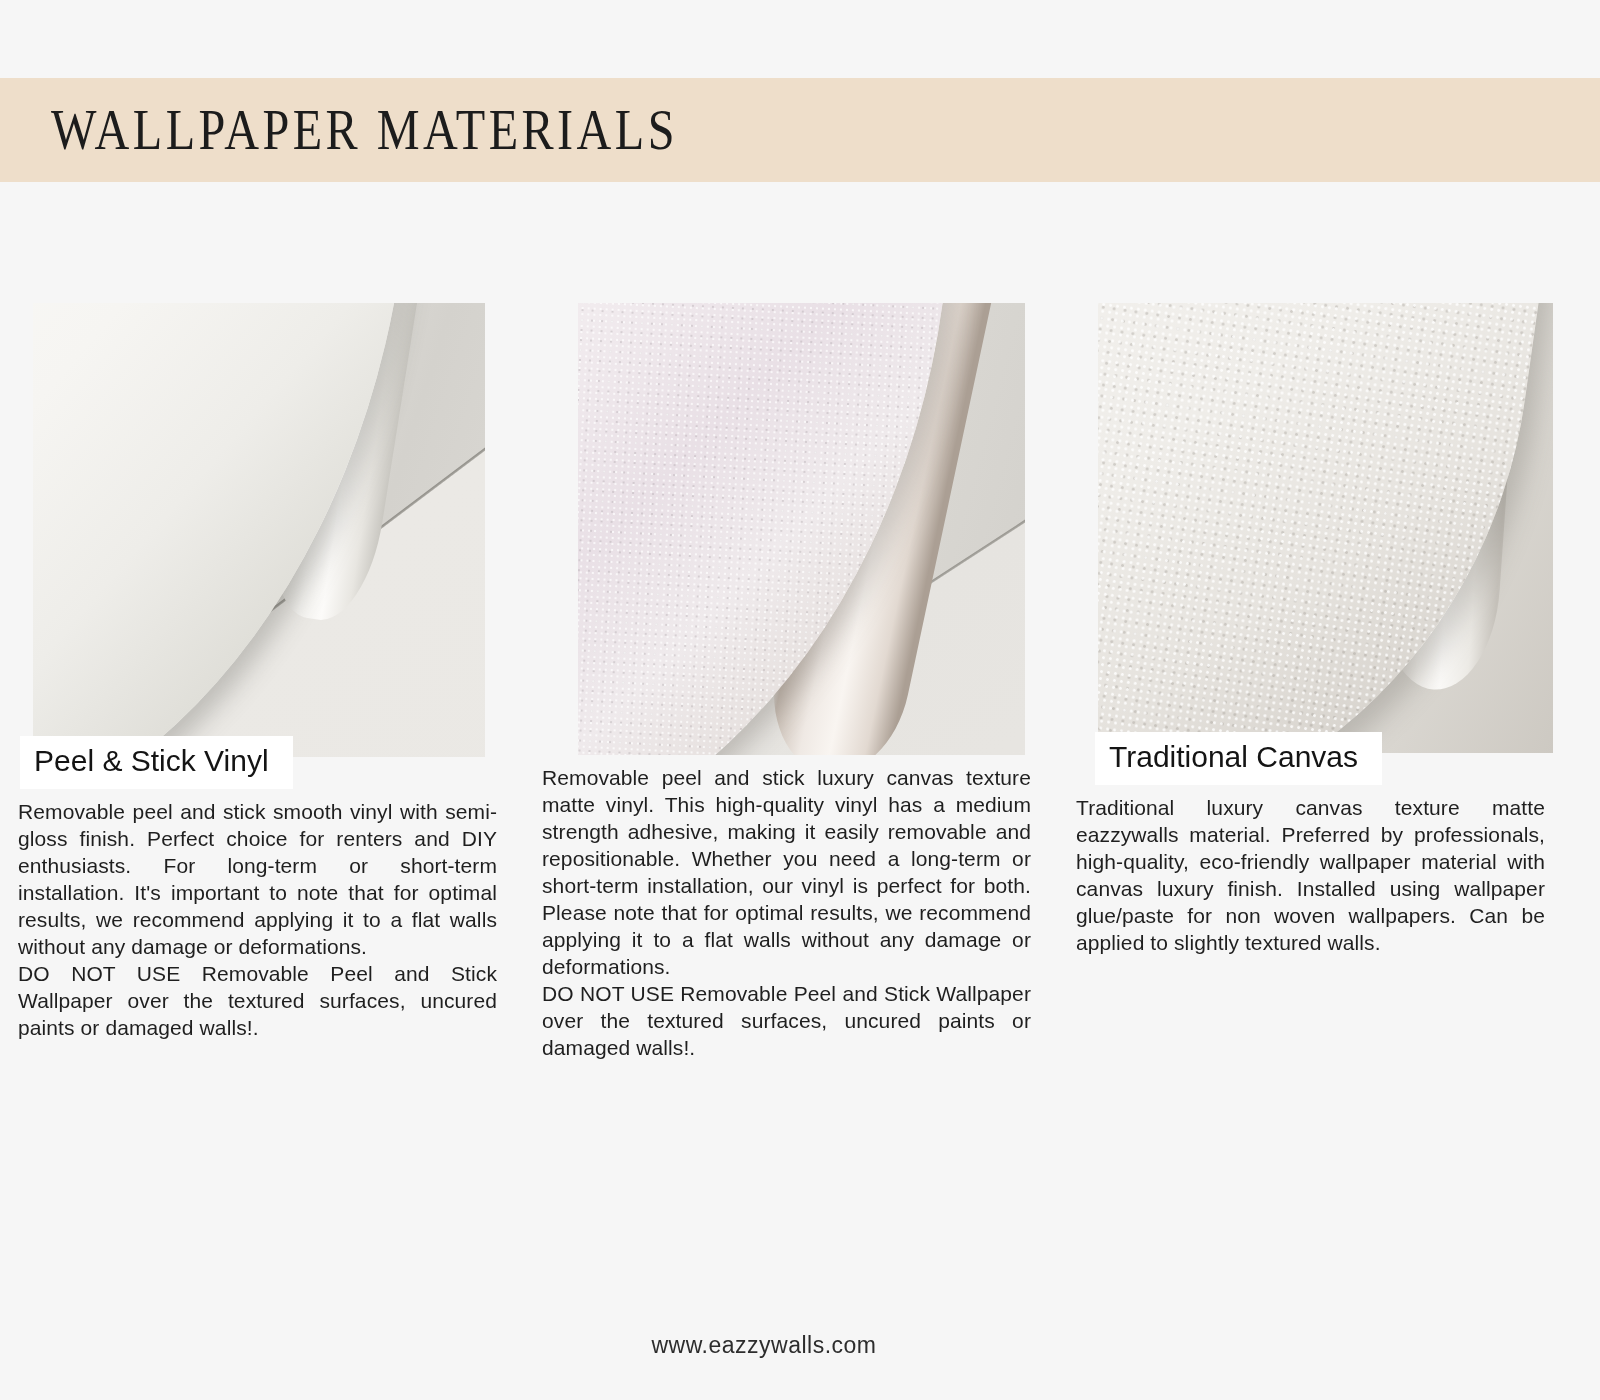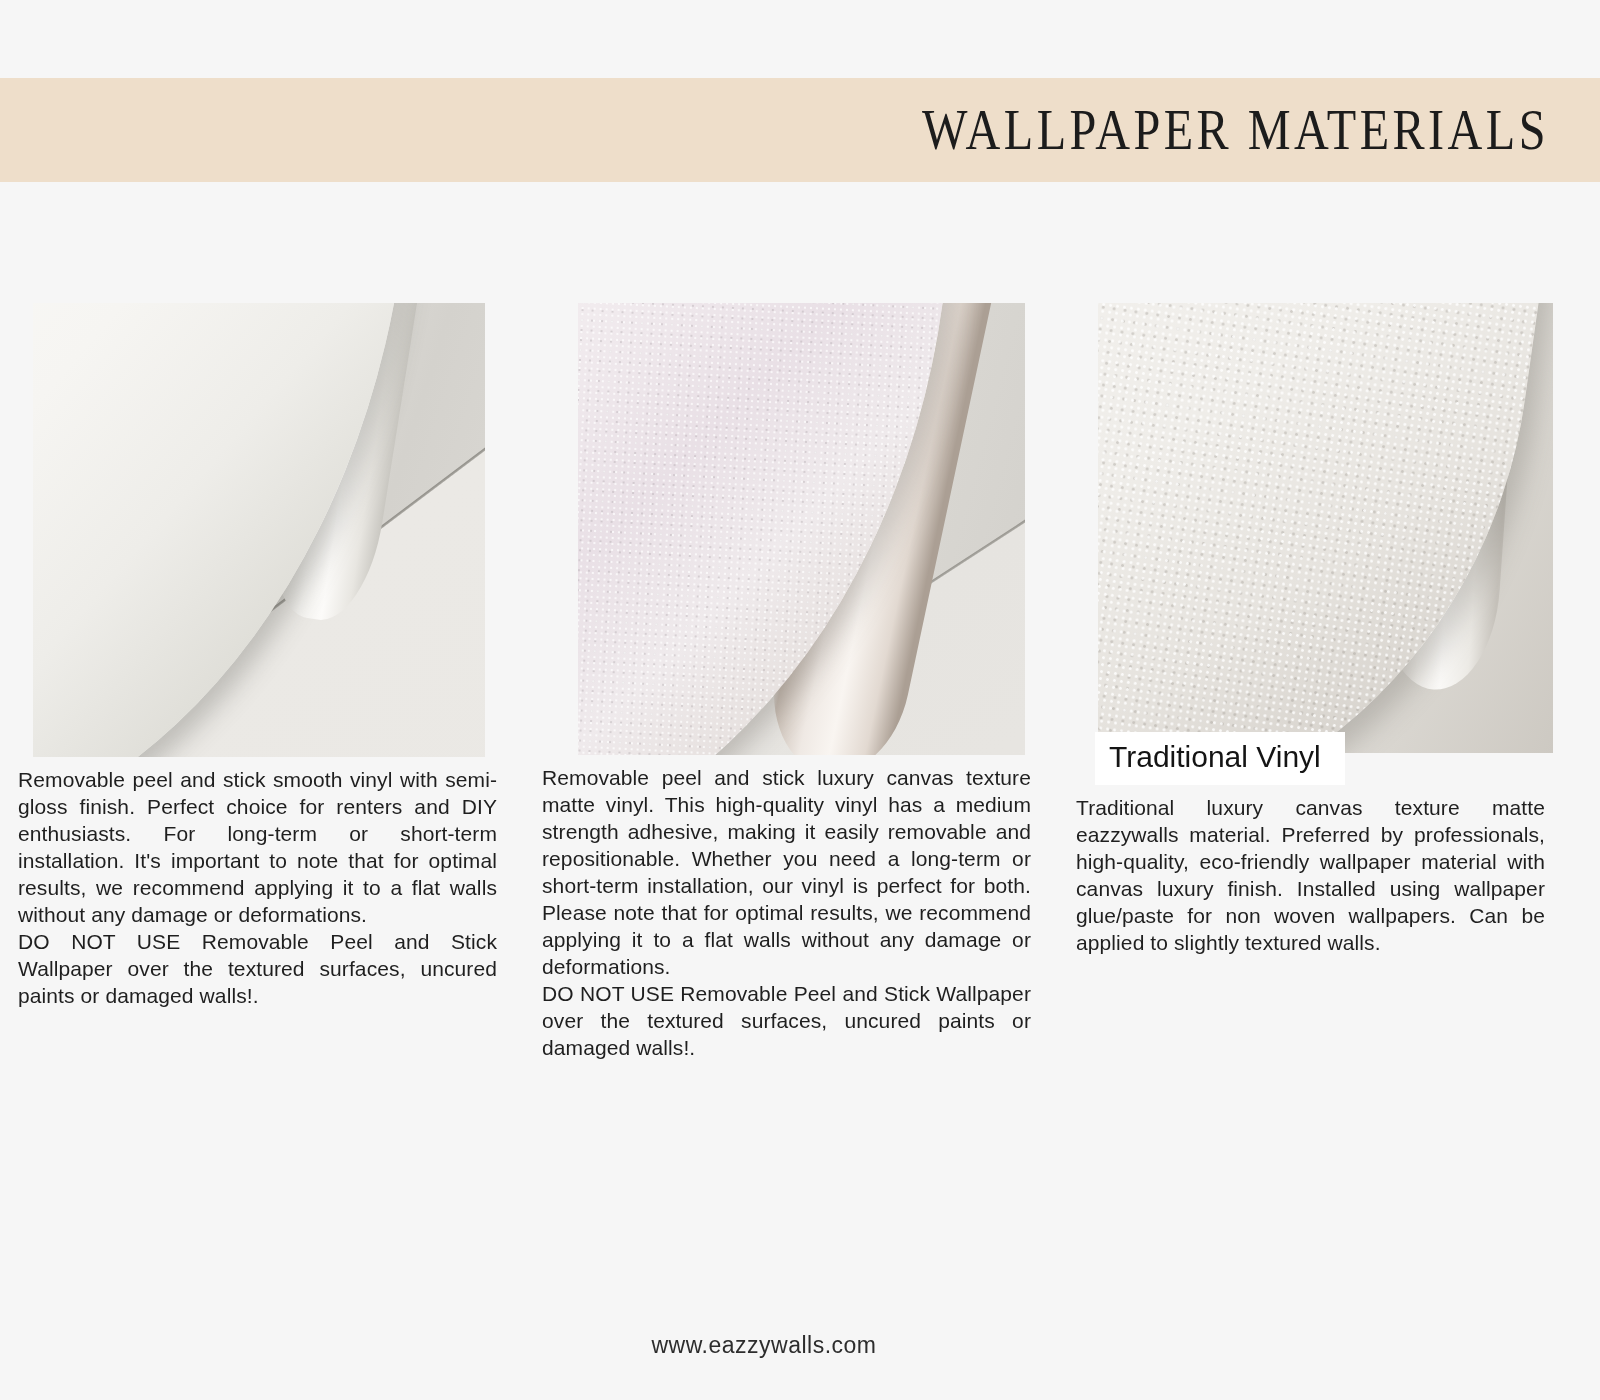--- a/index.html
+++ b/index.html
@@ -19,21 +19,21 @@
   
   .band {
     position: absolute;
     left: 0;
     top: 78px;
     width: 1600px;
     height: 104px;
     background: #eedeca;
     display: flex;
     align-items: center;
-    justify-content: flex-end;
+    justify-content: flex-start;
   }
   .band h1 {
     margin: 0;
     font-family: "Liberation Serif", "DejaVu Serif", serif;
     font-weight: 400;
     font-size: 56px;
     letter-spacing: 4px;
     color: #1c1c1c;
     transform: scaleX(0.86);
     transform-origin: center;
@@ -183,20 +183,21 @@
 
 <div class="cols">
 
   <div class="column">
     <div class="art img1">
       <div class="layer wall1"></div>
       <div class="layer floor1"></div>
       <div class="layer roll1"></div>
       <div class="layer curl1"></div>
     </div>
+    <div class="label label1">Peel &amp; Stick Vinyl</div>
     <p class="desc">Removable peel and stick smooth vinyl with semi-gloss finish. Perfect choice for renters and DIY enthusiasts. For long-term or short-term installation. It's important to note that for optimal results, we recommend applying it to a flat walls without any damage or deformations.</p>
     <p class="warning">DO NOT USE Removable Peel and Stick Wallpaper over the textured surfaces, uncured paints or damaged walls!.</p>
   </div>
 
   <div class="column">
     <div class="art img2">
       <div class="layer wall2"></div>
       <div class="layer floor2"></div>
       <div class="layer roll2"></div>
       <div class="layer curl2"></div>
@@ -204,19 +205,19 @@
     <p class="desc">Removable peel and stick luxury canvas texture matte vinyl. This high-quality vinyl has a medium strength adhesive, making it easily removable and repositionable. Whether you need a long-term or short-term installation, our vinyl is perfect for both. Please note that for optimal results, we recommend applying it to a flat walls without any damage or deformations.</p>
     <p class="warning">DO NOT USE Removable Peel and Stick Wallpaper over the textured surfaces, uncured paints or damaged walls!.</p>
   </div>
 
   <div class="column">
     <div class="art img3">
       <div class="layer wall3"></div>
       <div class="layer roll3"></div>
       <div class="layer curl3"></div>
     </div>
-    <div class="label label3">Traditional Vinyl</div>
+    <div class="label label3">Traditional Canvas</div>
     <p class="desc">Traditional luxury canvas texture matte eazzywalls material. Preferred by professionals, high-quality, eco-friendly wallpaper material with canvas luxury finish. Installed using wallpaper glue/paste for non woven wallpapers. Can be applied to slightly textured walls.</p>
   </div>
 
 </div>
 
 <div class="footer">www.eazzywalls.com</div>
 
 </body></html>

